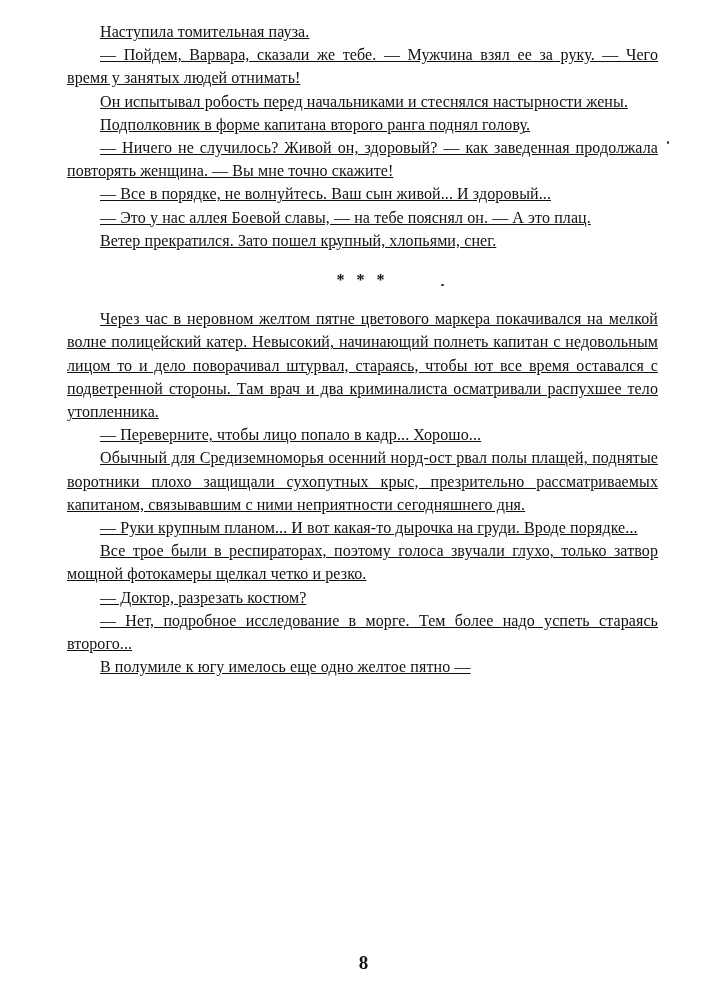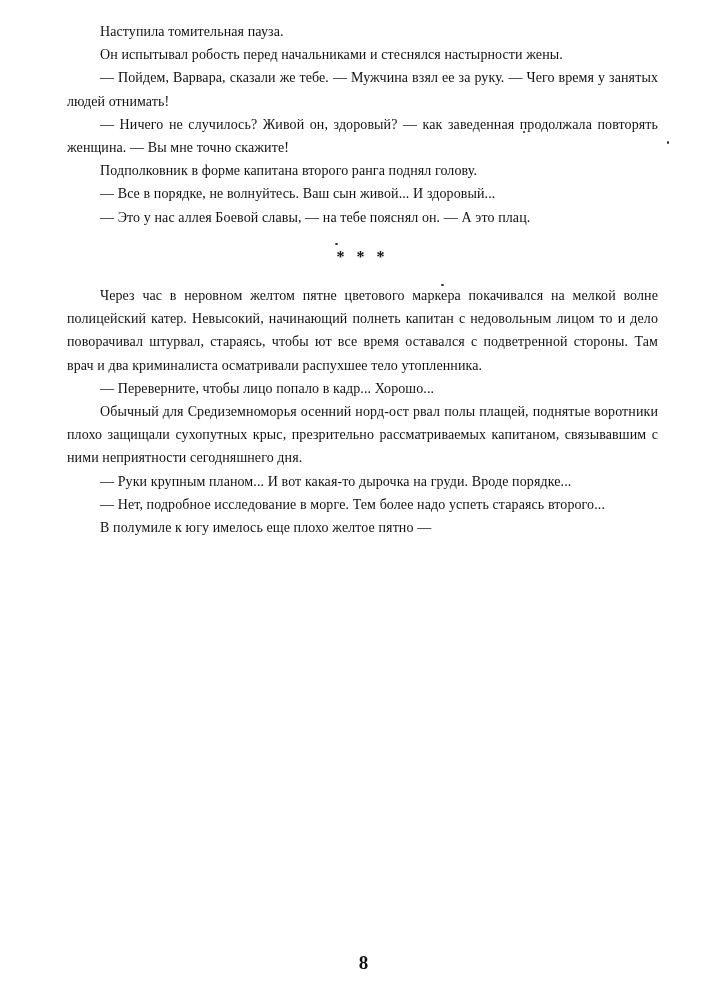--- a/index.html
+++ b/index.html
@@ -16,26 +16,27 @@
       color: #111111;
     }
     .page {
       position: absolute;
       left: 67px;
       top: 20px;
       width: 591px;
     }
     .para {
       margin: 0;
-      font-size: 14px;
+      font-size: 16px;
       line-height: 23.2px;
       text-align: justify;
       text-indent: 33px;
       letter-spacing: 0.1px;
       hyphens: manual;
+      text-decoration: underline;
     }
     .section-break {
       text-align: center;
       font-size: 16px;
       line-height: 23.2px;
       height: 23.2px;
       margin: 16px 0 16px 0;
       font-weight: bold;
       letter-spacing: 4px;
     }
@@ -53,37 +54,40 @@
       background: #222;
       border-radius: 50%;
     }
   </style>
 </head>
 <body>
 
 <div class="page">
   <div>
     <p class="para">Наступила томительная пауза.</p>
+    <p class="para">— Пойдем, Варвара, сказали же тебе. — Мужчина взял ее за руку. — Чего время у занятых людей отнимать!</p>
     <p class="para">Он испытывал робость перед начальниками и стеснялся настырности жены.</p>
-    <p class="para">— Пойдем, Варвара, сказали же тебе. — Мужчина взял ее за руку. — Чего время у занятых людей отнимать!</p>
+    <p class="para">Подполковник в форме капитана второго ранга поднял голову.</p>
     <p class="para">— Ничего не случилось? Живой он, здоровый? — как за­веденная продолжала повторять женщина. — Вы мне точно скажите!</p>
-    <p class="para">Подполковник в форме капитана второго ранга поднял голову.</p>
     <p class="para">— Все в порядке, не волнуйтесь. Ваш сын живой... И здоровый...</p>
     <p class="para">— Это у нас аллея Боевой славы, — на тебе пояснял он. — А это плац.</p>
+    <p class="para">Ветер прекратился. Зато пошел крупный, хлопьями, снег.</p>
   </div>
 
   <div class="section-break">* * *</div>
 
   <div>
     <p class="para">Через час в неровном желтом пятне цветового маркера покачивался на мелкой волне полицейский катер. Невысо­кий, начинающий полнеть капитан с недовольным лицом то и дело поворачивал штурвал, стараясь, чтобы ют все время оставался с подветренной стороны. Там врач и два криминалиста осматривали распухшее тело утопленника.</p>
     <p class="para">— Переверните, чтобы лицо попало в кадр... Хорошо...</p>
     <p class="para">Обычный для Средиземноморья осенний норд-ост рвал полы плащей, поднятые воротники плохо защищали сухо­путных крыс, презрительно рассматриваемых капитаном, связывавшим с ними неприятности сегодняшнего дня.</p>
     <p class="para">— Руки крупным планом... И вот какая-то дырочка на груди. Вроде порядке...</p>
+    <p class="para">Все трое были в респираторах, поэтому голоса звучали глухо, только затвор мощной фотокамеры щелкал четко и резко.</p>
+    <p class="para">— Доктор, разрезать костюм?</p>
     <p class="para">— Нет, подробное исследование в морге. Тем более надо успеть стараясь второго...</p>
-    <p class="para">В полумиле к югу имелось еще плохо желтое пятно —</p>
+    <p class="para">В полумиле к югу имелось еще одно желтое пятно —</p>
   </div>
 </div>
 
 <div class="speck" style="left:523px; top:131px; width:2px; height:2px;"></div>
 <div class="speck" style="left:667px; top:141px; width:2px; height:3px;"></div>
 <div class="speck" style="left:335px; top:243px; width:3px; height:2px;"></div>
 <div class="speck" style="left:441px; top:284px; width:3px; height:2px;"></div>
 
 <div class="page-number">8</div>
 

